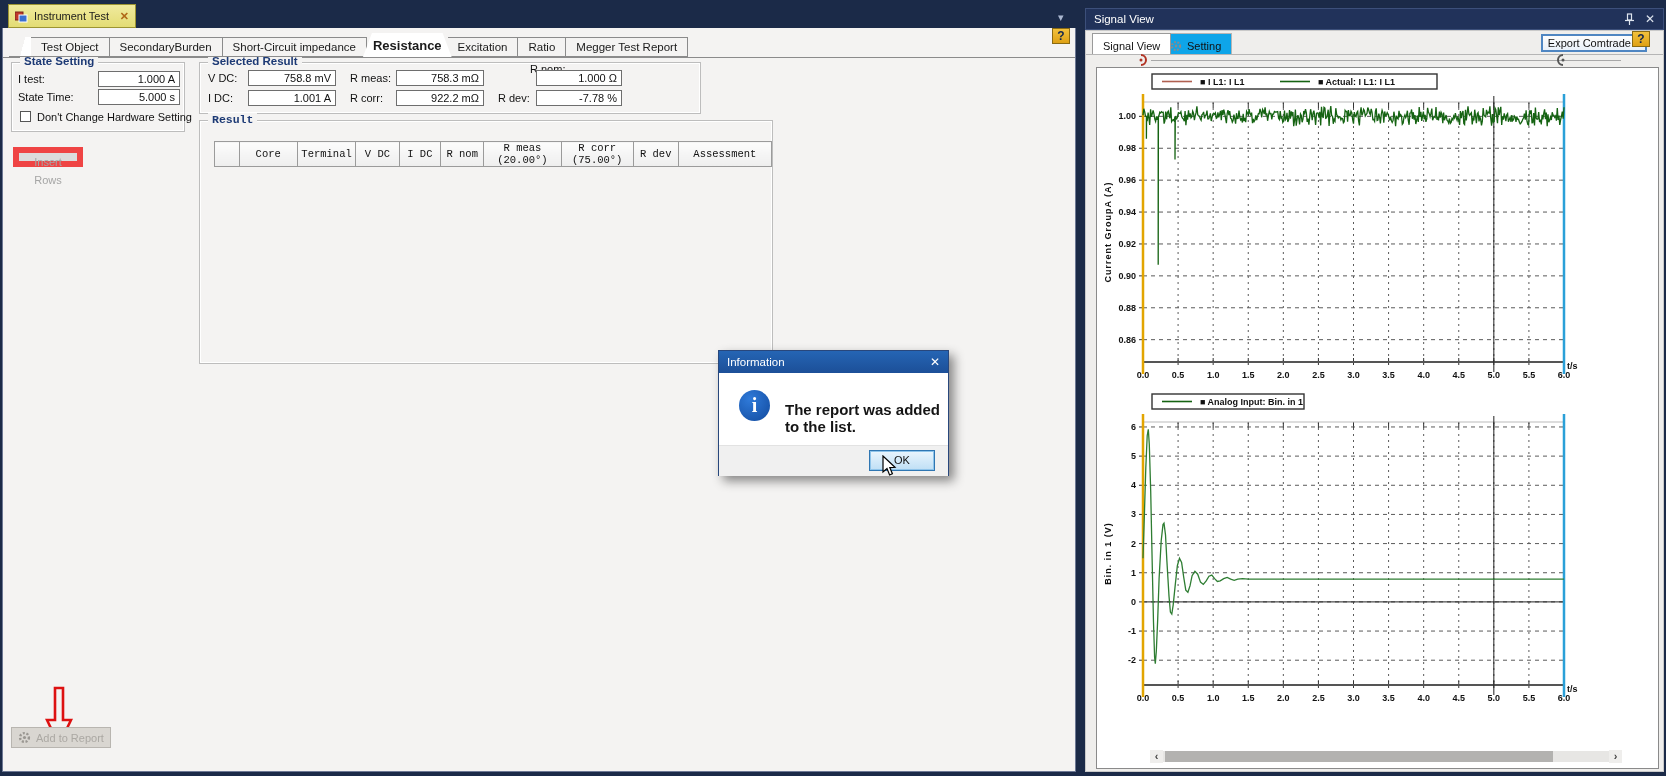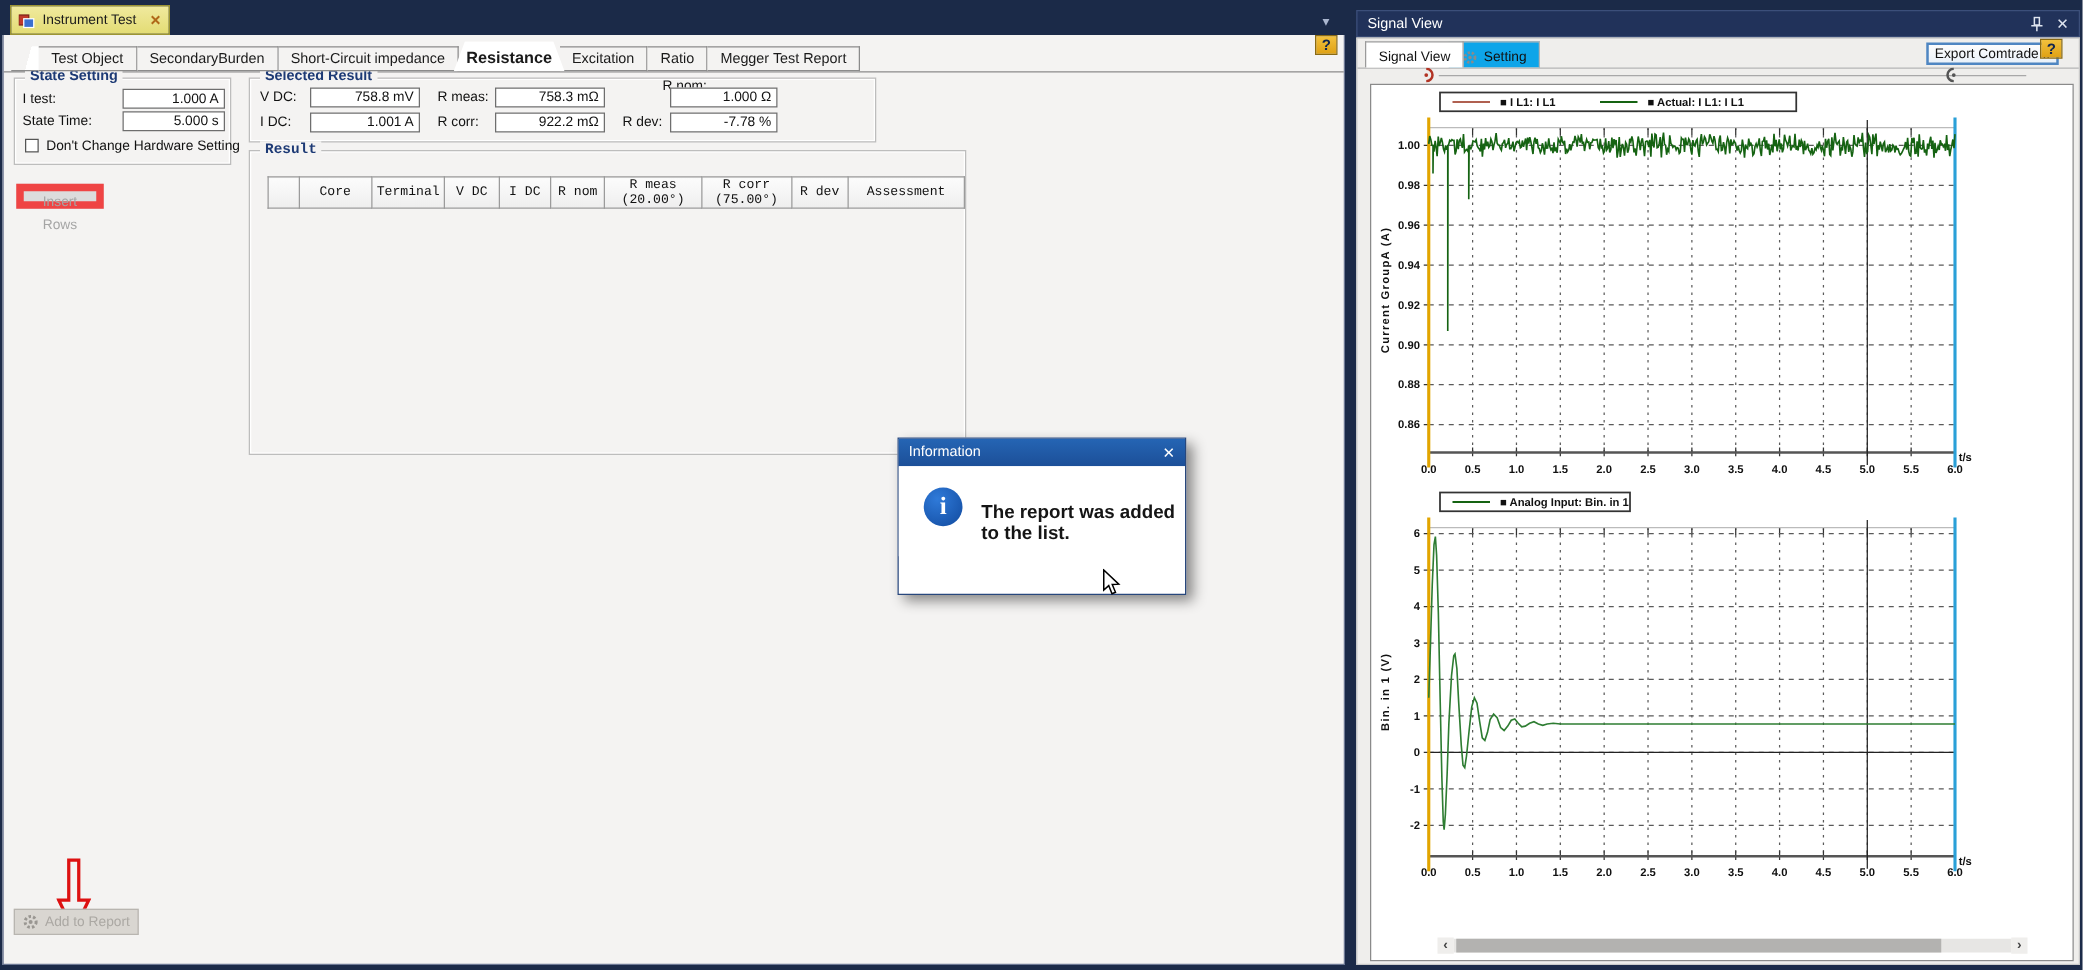--- a/index.html
+++ b/index.html
@@ -172,20 +172,23 @@
 </div>
 
 <div id="dialog">
   <div class="titlebar">
     <span class="t">Information</span>
     <span class="x">✕</span>
   </div>
   <div class="body">
     <div class="info-icon">i</div>
     <div class="msg">The report was added to the list.</div>
+  </div>
+  <div class="footer">
+    <div id="ok-btn">OK</div>
   </div>
   <svg id="mouse-cursor" width="16" height="22" viewBox="0 0 16 22">
     <path d="M1,1 L1,17 L5,13.5 L7.6,20 L10.4,18.8 L7.8,12.6 L13,12.3 Z" fill="#fff" stroke="#000" stroke-width="1.2"></path>
   </svg>
 </div>
 
 <div id="sv-titlebar">
   <span class="t">Signal View</span>
   <svg width="11" height="13" viewBox="0 0 11 13">
     <rect x="3.5" y="1" width="4" height="6" fill="none" stroke="#dfe5ef" stroke-width="1.2"></rect>

